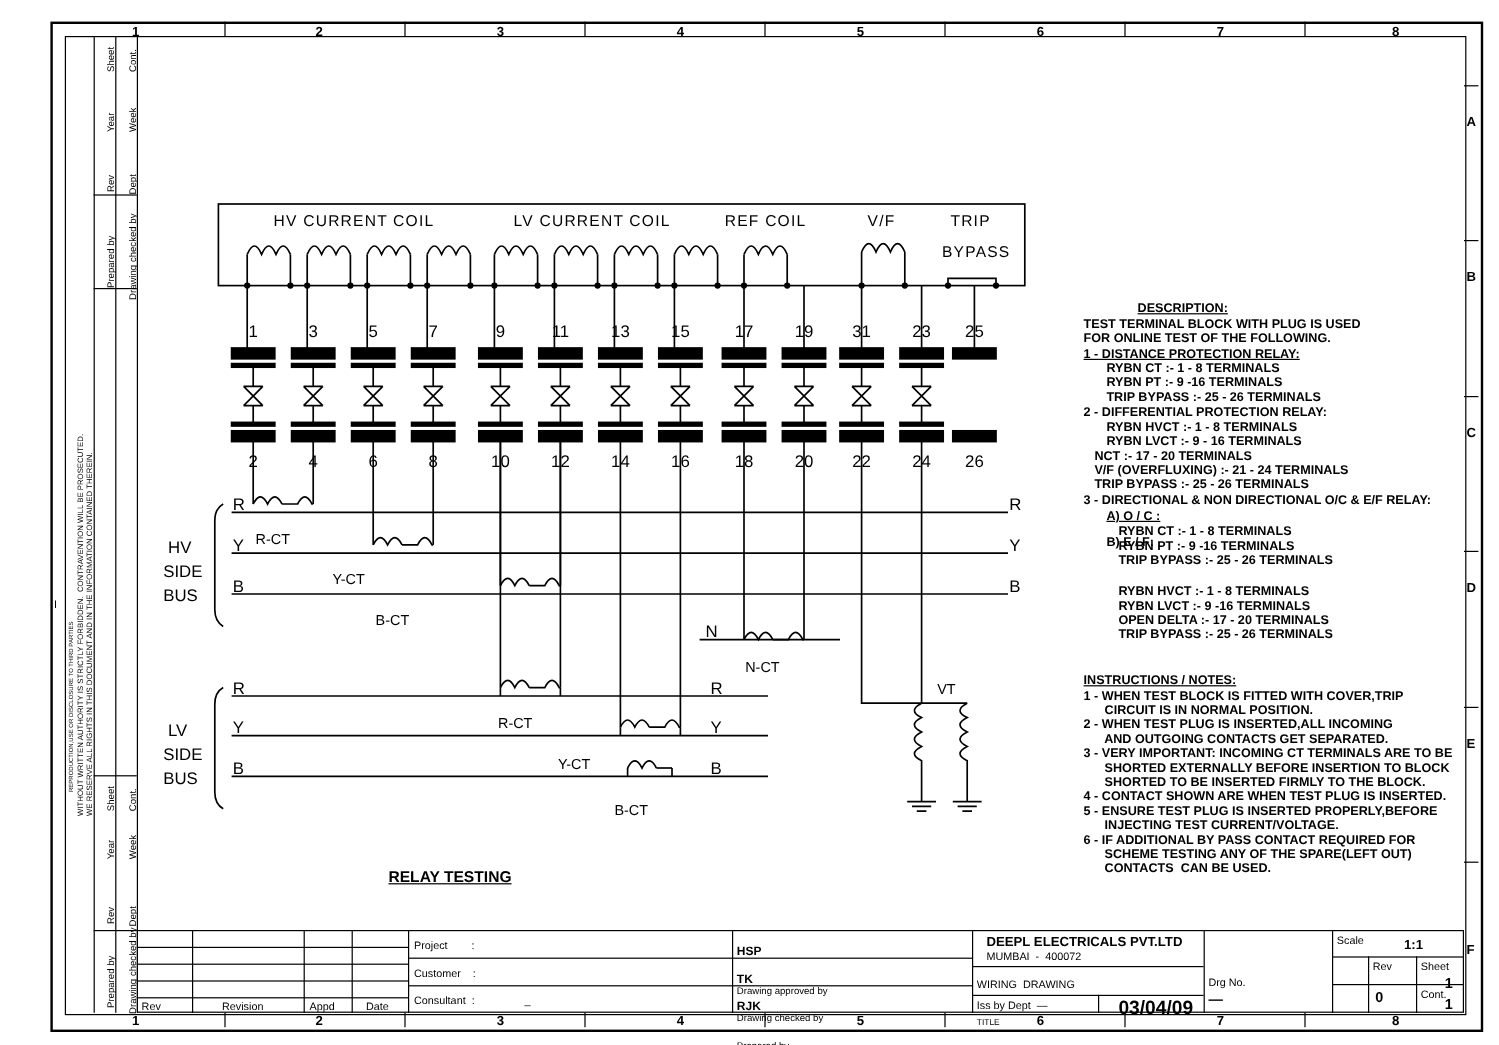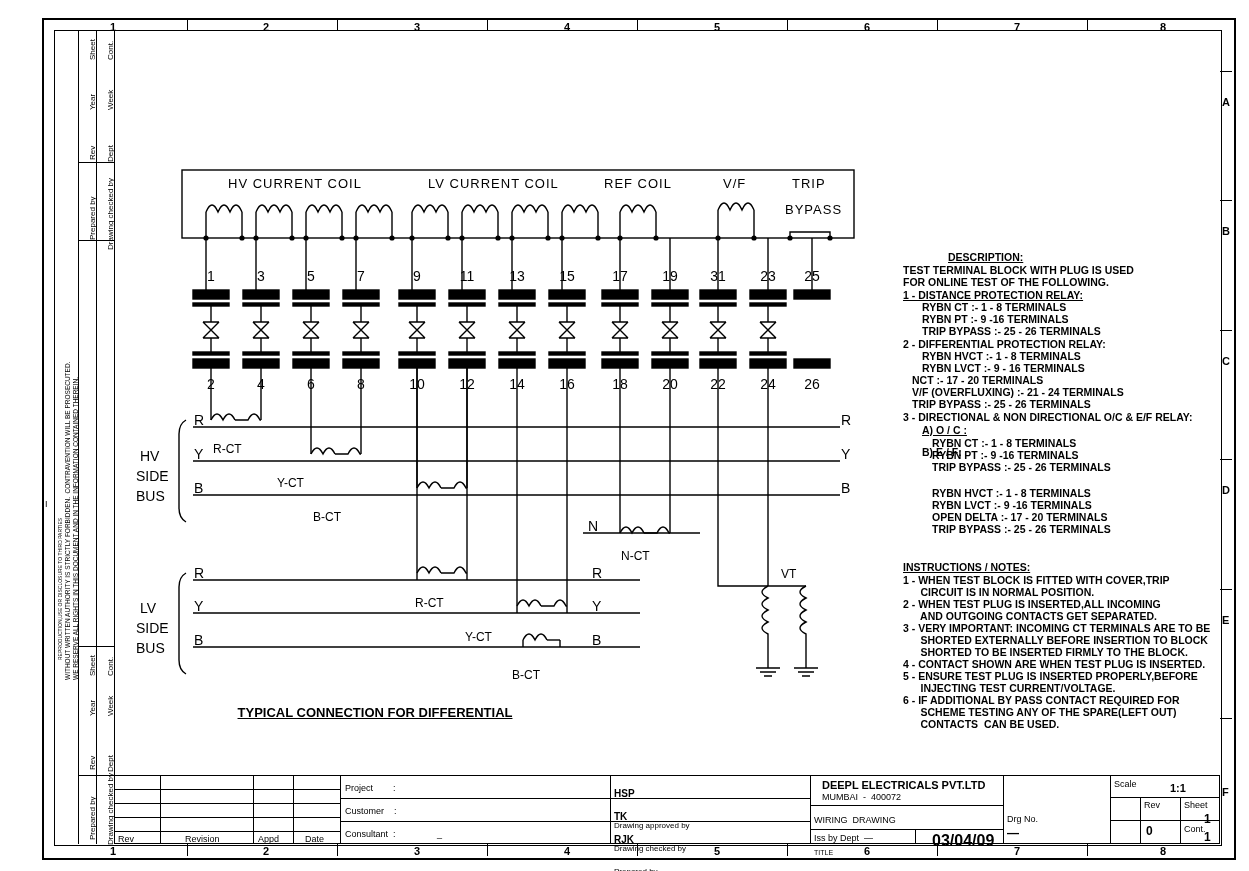--- a/index.html
+++ b/index.html
@@ -515,21 +515,21 @@
   <div class="buslbl" style="left:592px;top:632px;">B</div>
   <div class="ctlbl" style="left:415px;top:596px;">R-CT</div>
   <div class="ctlbl" style="left:465px;top:630px;">Y-CT</div>
   <div class="ctlbl" style="left:512px;top:668px;">B-CT</div>
 
   <div class="buslbl" style="left:588px;top:518px;">N</div>
   <div class="ctlbl" style="left:621px;top:549px;">N-CT</div>
 
   <div class="ctlbl" style="left:781px;top:567px;">VT</div>
 
-  <div class="title" style="left:215px;top:705px;width:320px;">TYPICAL CONNECTION FOR DIFFERENTIAL</div>
+  <div class="title" style="left:215px;top:723px;width:320px;">RELAY TESTING</div>
 
   <div class="desc bold" style="left:948px;top:251px;text-decoration:underline;">DESCRIPTION:</div>
   <div class="desc bold" style="left:903px;top:264px;">TEST TERMINAL BLOCK WITH PLUG IS USED</div>
   <div class="desc bold" style="left:903px;top:276px;">FOR ONLINE TEST OF THE FOLLOWING.</div>
   <div class="desc bold" style="left:903px;top:289px;text-decoration:underline;">1 - DISTANCE PROTECTION RELAY:</div>
   <div class="desc bold" style="left:922px;top:301px;">RYBN CT :- 1 - 8 TERMINALS</div>
   <div class="desc bold" style="left:922px;top:313px;">RYBN PT :- 9 -16 TERMINALS</div>
   <div class="desc bold" style="left:922px;top:325px;">TRIP BYPASS :- 25 - 26 TERMINALS</div>
   <div class="desc bold" style="left:903px;top:338px;">2 - DIFFERENTIAL PROTECTION RELAY:</div>
   <div class="desc bold" style="left:922px;top:350px;">RYBN HVCT :- 1 - 8 TERMINALS</div>

